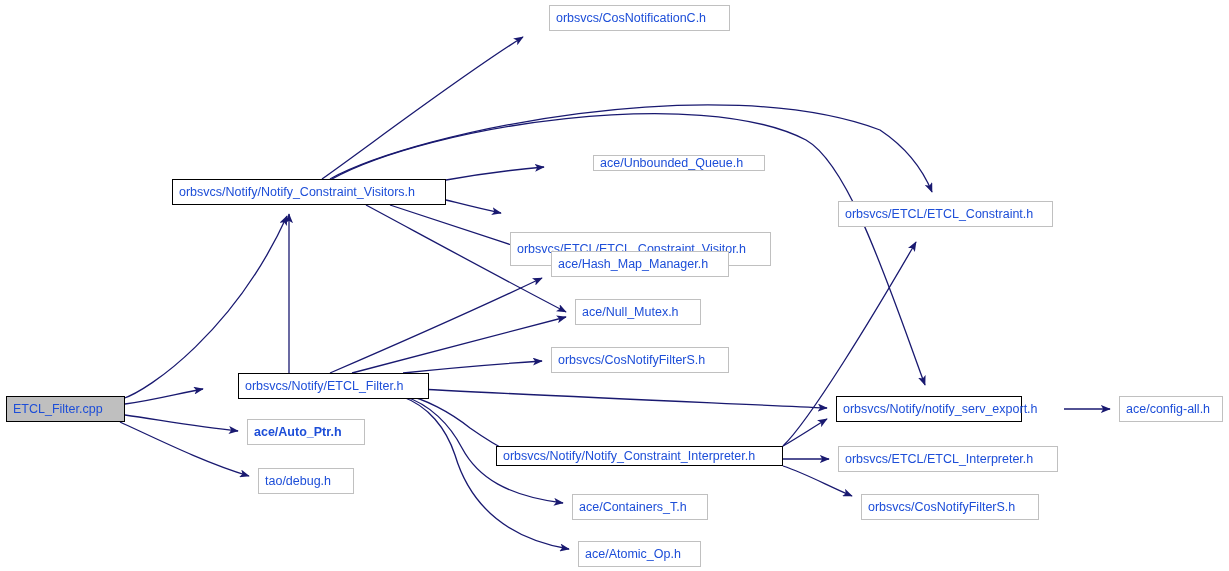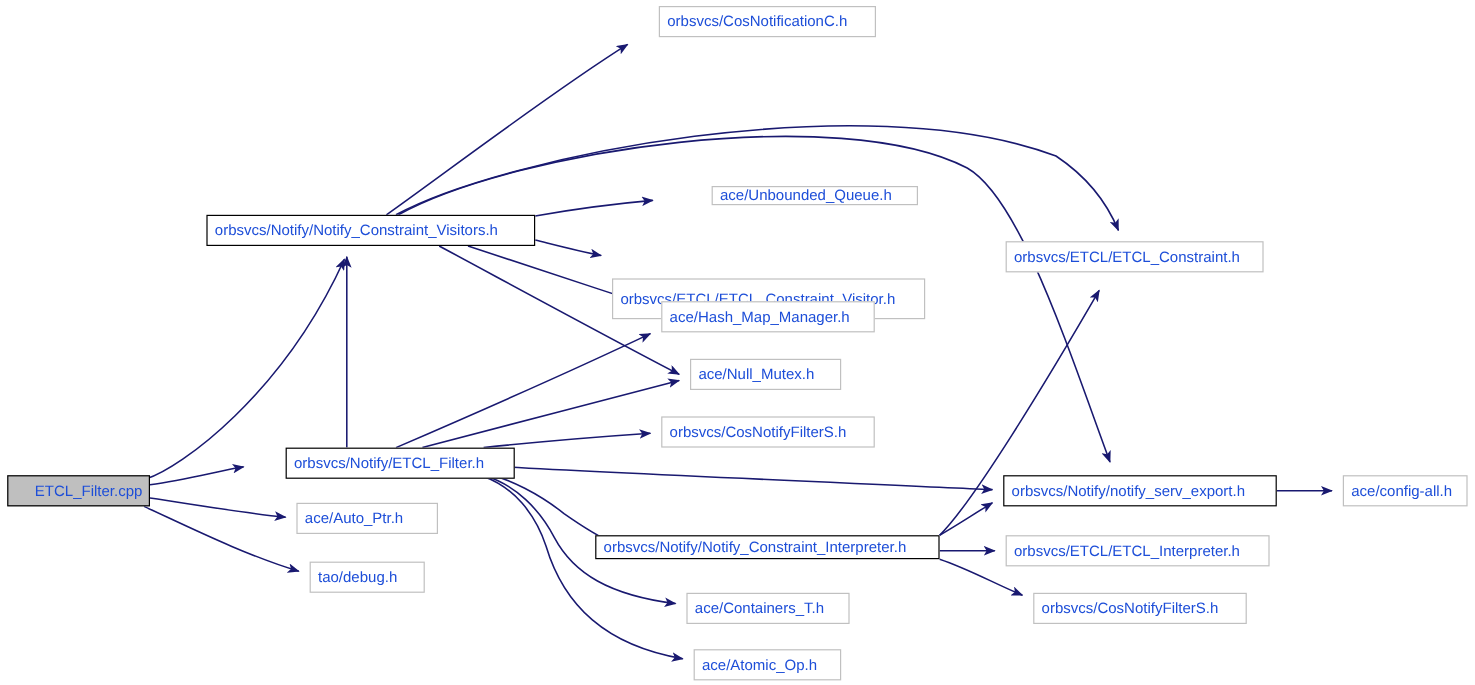--- a/index.html
+++ b/index.html
@@ -17,21 +17,21 @@
     display:flex;align-items:center;justify-content:flex-start;
     white-space:nowrap;
     font-size:12.5px;
     color:#1d4ed8;
     background:#ffffff;
     line-height:1;
     letter-spacing:0px;
   }
   .node.leaf{border:1px solid #c0c0c0;}
   .node.expanded{border:1px solid #000000;}
-  .node.root{border:1px solid #000000;background:#bfbfbf;padding-left:16px;}
+  .node.root{border:1px solid #000000;background:#bfbfbf;}
   .node span{display:block;padding:0 6px;}
 </style>
 </head>
 <body>
 
 <div id="graph-root">
 
   <svg id="edges" viewBox="0 0 1229 571" xmlns="http://www.w3.org/2000/svg">
     <defs>
       <marker id="arrow" markerWidth="10" markerHeight="8" refX="9.2" refY="4" orient="auto" markerUnits="userSpaceOnUse">
@@ -69,21 +69,21 @@
   <div id="node-layer">
       <div class="node root" style="left: 6px; top: 396px; width: 119px; height: 26px;">
         <span>ETCL_Filter.cpp</span>
       </div>
       <div class="node expanded" style="left: 172px; top: 179px; width: 274px; height: 26px;">
         <span>orbsvcs/Notify/Notify_Constraint_Visitors.h</span>
       </div>
       <div class="node expanded" style="left: 212px; top: 373px; width: 191px; height: 26px; margin-left: 26px;">
         <span>orbsvcs/Notify/ETCL_Filter.h</span>
       </div>
-      <div class="node leaf" style="left: 247px; top: 419px; width: 118px; height: 26px;">
+      <div class="node leaf" style="left: 247px; top: 419px; width: 118px; height: 26px; font-weight: bold;">
         <span>ace/Auto_Ptr.h</span>
       </div>
       <div class="node leaf" style="left: 258px; top: 468px; width: 96px; height: 26px;">
         <span>tao/debug.h</span>
       </div>
       <div class="node leaf" style="left: 549px; top: 5px; width: 181px; height: 26px;">
         <span>orbsvcs/CosNotificationC.h</span>
       </div>
       <div class="node leaf" style="left: 553px; top: 155px; width: 172px; height: 16px; margin-left: 40px;">
         <span>ace/Unbounded_Queue.h</span>
@@ -96,21 +96,21 @@
       </div>
       <div class="node leaf" style="left: 575px; top: 299px; width: 126px; height: 26px;">
         <span>ace/Null_Mutex.h</span>
       </div>
       <div class="node leaf" style="left: 551px; top: 347px; width: 178px; height: 26px;">
         <span>orbsvcs/CosNotifyFilterS.h</span>
       </div>
       <div class="node leaf" style="left: 838px; top: 201px; width: 215px; height: 26px;">
         <span>orbsvcs/ETCL/ETCL_Constraint.h</span>
       </div>
-      <div class="node expanded" style="left: 836px; top: 396px; width: 228px; height: 26px;">
+      <div class="node expanded" style="left: 836px; top: 396px; width: 186px; height: 26px;">
         <span>orbsvcs/Notify/notify_serv_export.h</span>
       </div>
       <div class="node leaf" style="left: 1119px; top: 396px; width: 104px; height: 26px;">
         <span>ace/config-all.h</span>
       </div>
       <div class="node expanded" style="left: 496px; top: 446px; width: 287px; height: 20px;">
         <span>orbsvcs/Notify/Notify_Constraint_Interpreter.h</span>
       </div>
       <div class="node leaf" style="left: 838px; top: 446px; width: 220px; height: 26px;">
         <span>orbsvcs/ETCL/ETCL_Interpreter.h</span>

